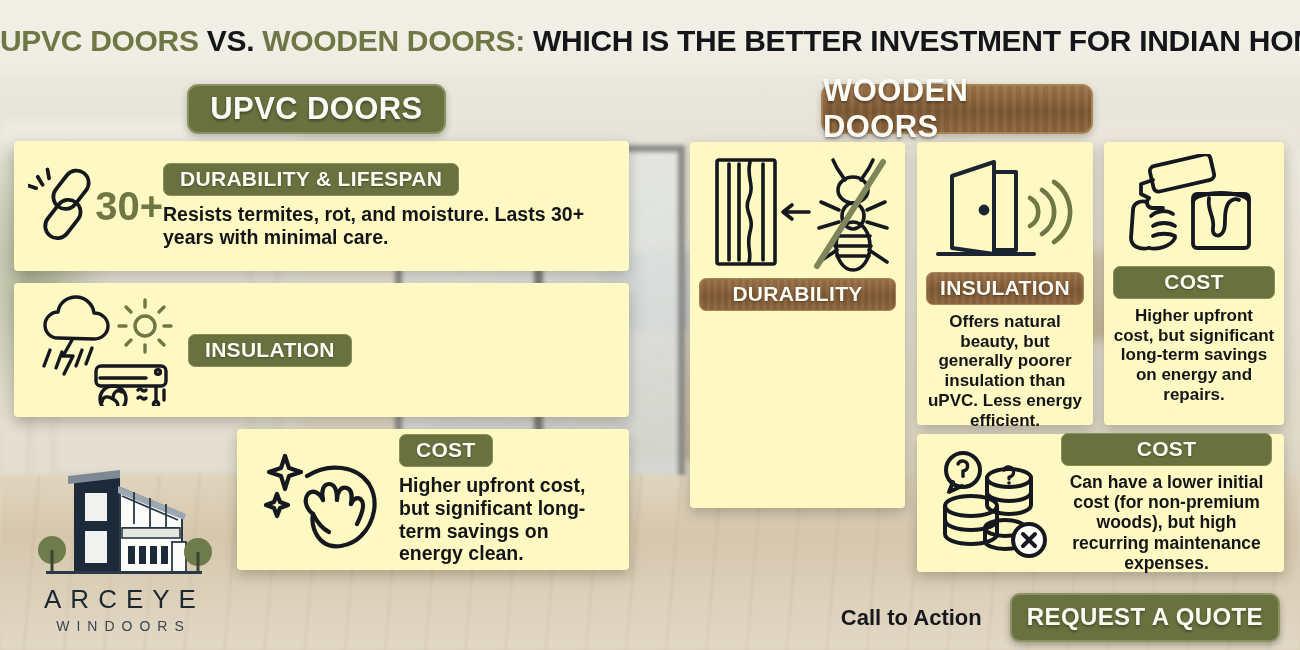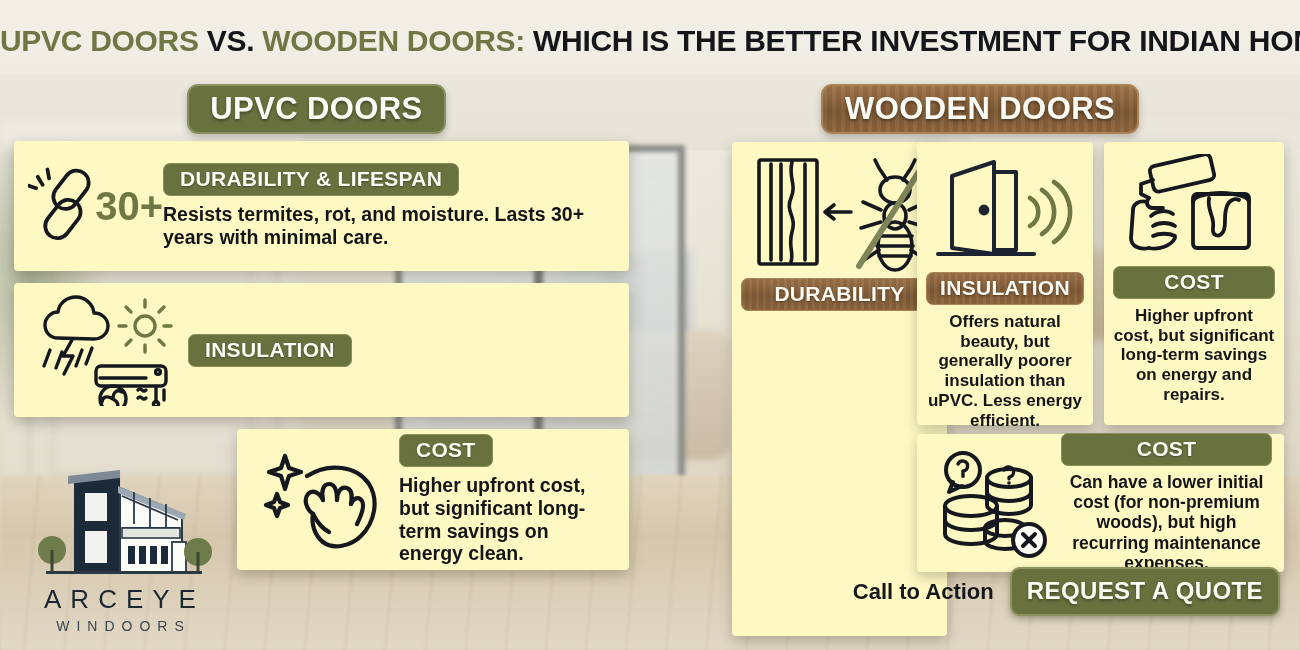--- a/index.html
+++ b/index.html
@@ -107,21 +107,21 @@
     justify-content:center; border-radius:11px; color:#FBFBF5;
     font-weight:bold; font-size:31px; letter-spacing:.4px;
     text-shadow:0 2px 3px rgba(0,0,0,.38);
     box-shadow:0 3px 7px rgba(0,0,0,.22);
   }
   #hdr-upvc {
     left:187px; top:84px; width:259px; height:50px;
     background:#69713F; border:2px solid #8A9160;
   }
   #hdr-wood {
-    left:821px; top:84px; width:318px; height:50px;
+    left:821px; top:84px; width:272px; height:50px;
     background:
       repeating-linear-gradient(90deg,rgba(255,255,255,.055) 0 4px,rgba(90,55,25,.07) 4px 9px),
       linear-gradient(180deg,#9C7348,#7A5632 55%,#8A643C);
     border:2px solid #A98256;
   }
 
   
   .card {
     position:absolute; z-index:4; background:#fef9c3;
     border-radius:4px; box-shadow:0 5px 13px rgba(40,35,20,.26);
@@ -163,22 +163,22 @@
   #logo .wordmark {
     text-align:center; color:#1B2733; font-size:26px;
     letter-spacing:9px; font-weight:normal; margin-top:2px; padding-left:9px;
   }
   #logo .subwordmark {
     text-align:center; color:#384652; font-size:14px;
     letter-spacing:7px; margin-top:3px; padding-left:7px;
   }
 
   
-  #cta { position:absolute; z-index:6; right:20px; bottom:34px;
-         display:flex; align-items:center; gap:16px; }
+  #cta { position:absolute; z-index:6; right:20px; bottom:8px;
+         display:flex; align-items:center; gap:28px; }
   #cta .cta-label { font-size:22px; font-weight:bold; color:#16181C; }
   #cta .cta-btn {
     background:#69713F; border:2px solid #8B9360; border-radius:10px;
     color:#FCFBF2; font-weight:bold; font-size:24px; letter-spacing:.4px;
     padding:8px 15px 9px; box-shadow:0 3px 7px rgba(0,0,0,.3);
     text-shadow:0 2px 3px rgba(0,0,0,.35); cursor:pointer;
   }
 
   .num30 { font-size:40px; font-weight:bold; color:#6F7744; margin-left:-14px; }
 </style>
@@ -272,21 +272,21 @@
         <path d="M50 70 C54 78 58 84 66 88"></path>
       </g>
     </svg>
   </div>
   <div class="body">
     <span class="tag olive">COST</span>
     <div class="desc" style="margin-top:7px;">Higher upfront cost, but significant long-term savings on energy clean.</div>
   </div>
 </div>
 
-<div class="card vcard" style="left:690px; top:142px; width:215px; height:494px;margin-left:42px;">
+<div class="card vcard" style="left:690px; top:142px; width:215px; height:366px;">
   <div class="ic">
     <svg width="185" height="118" viewBox="0 0 185 118">
       <g fill="none" stroke="#15181F" stroke-width="3.6" stroke-linecap="round" stroke-linejoin="round">
         <rect x="12" y="6" width="58" height="104" rx="2"></rect>
         <path d="M24 10v96 M34 10v96 M58 10v96"></path>
         <path d="M45 8 C41 24 50 30 44 44 C38 58 50 62 45 78 C41 92 47 98 44 108"></path>
         <path d="M78 58 h26 M78 58 l9-7 M78 58 l9 7"></path>
         <g>
           <ellipse cx="148" cy="36" rx="15" ry="13"></ellipse>
           <path d="M140 26 l-8-12 M156 26 l8-12 M132 14 l-4-8 M164 14 l4-8"></path>

